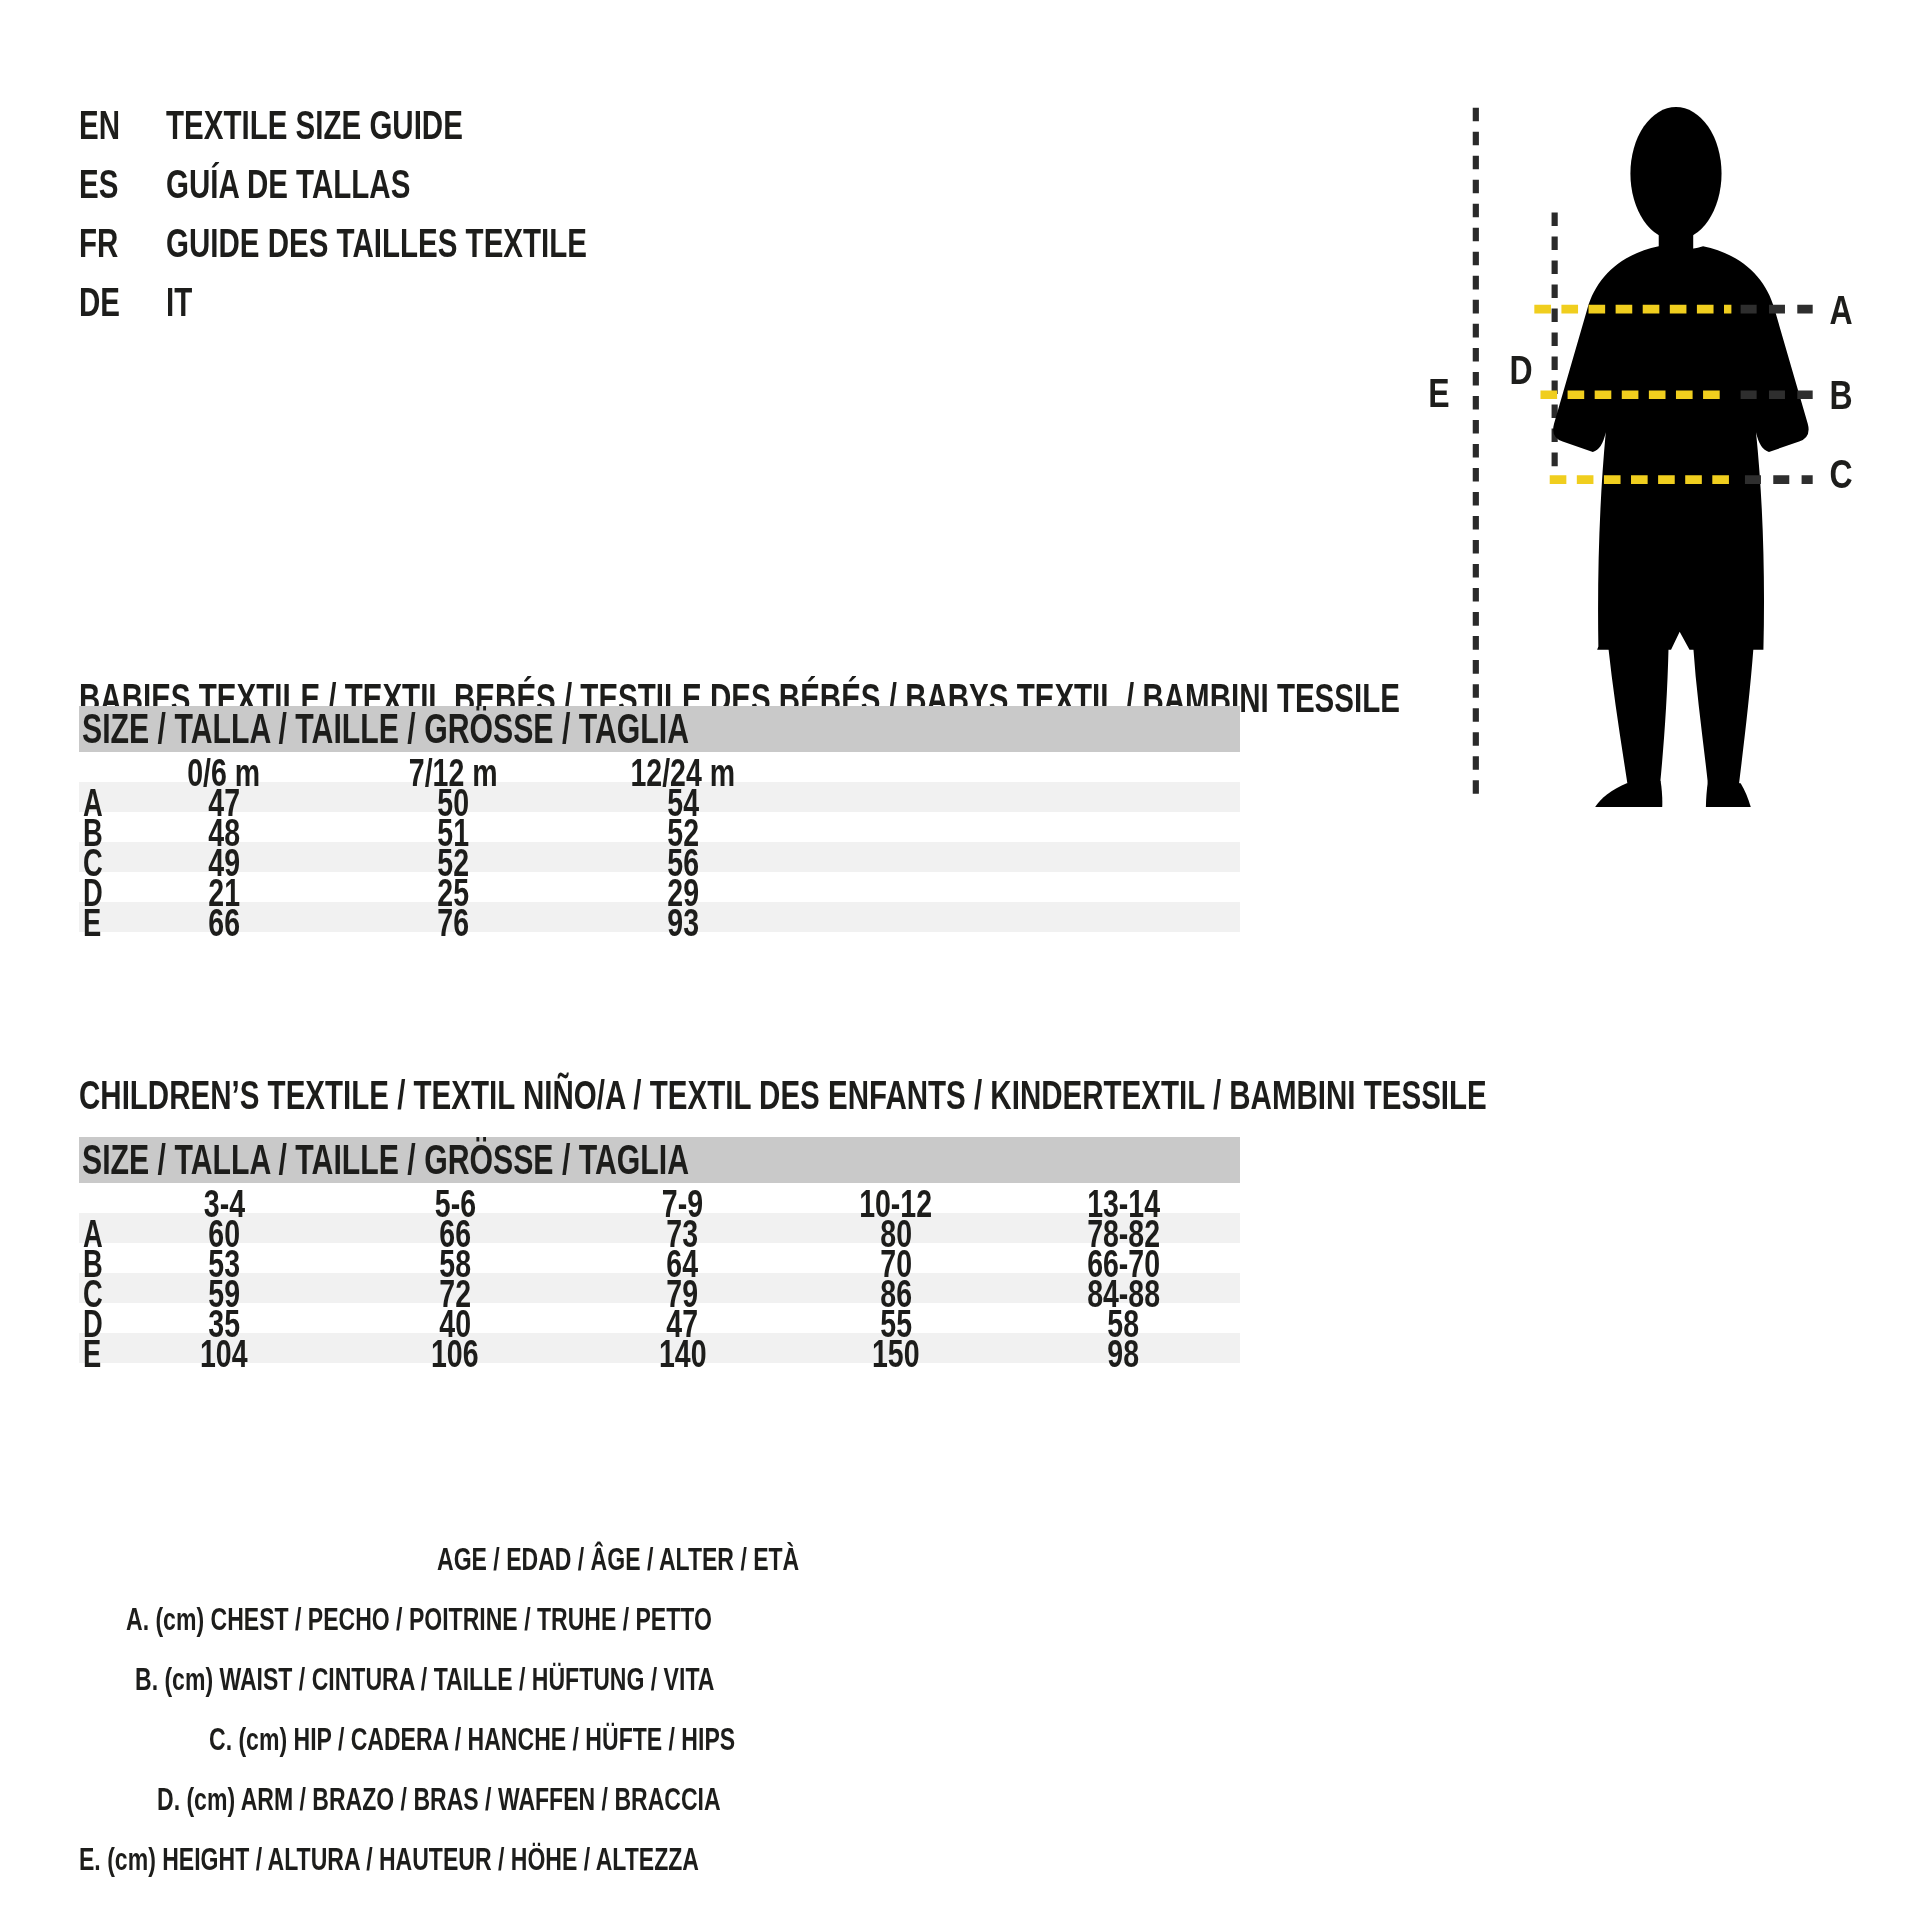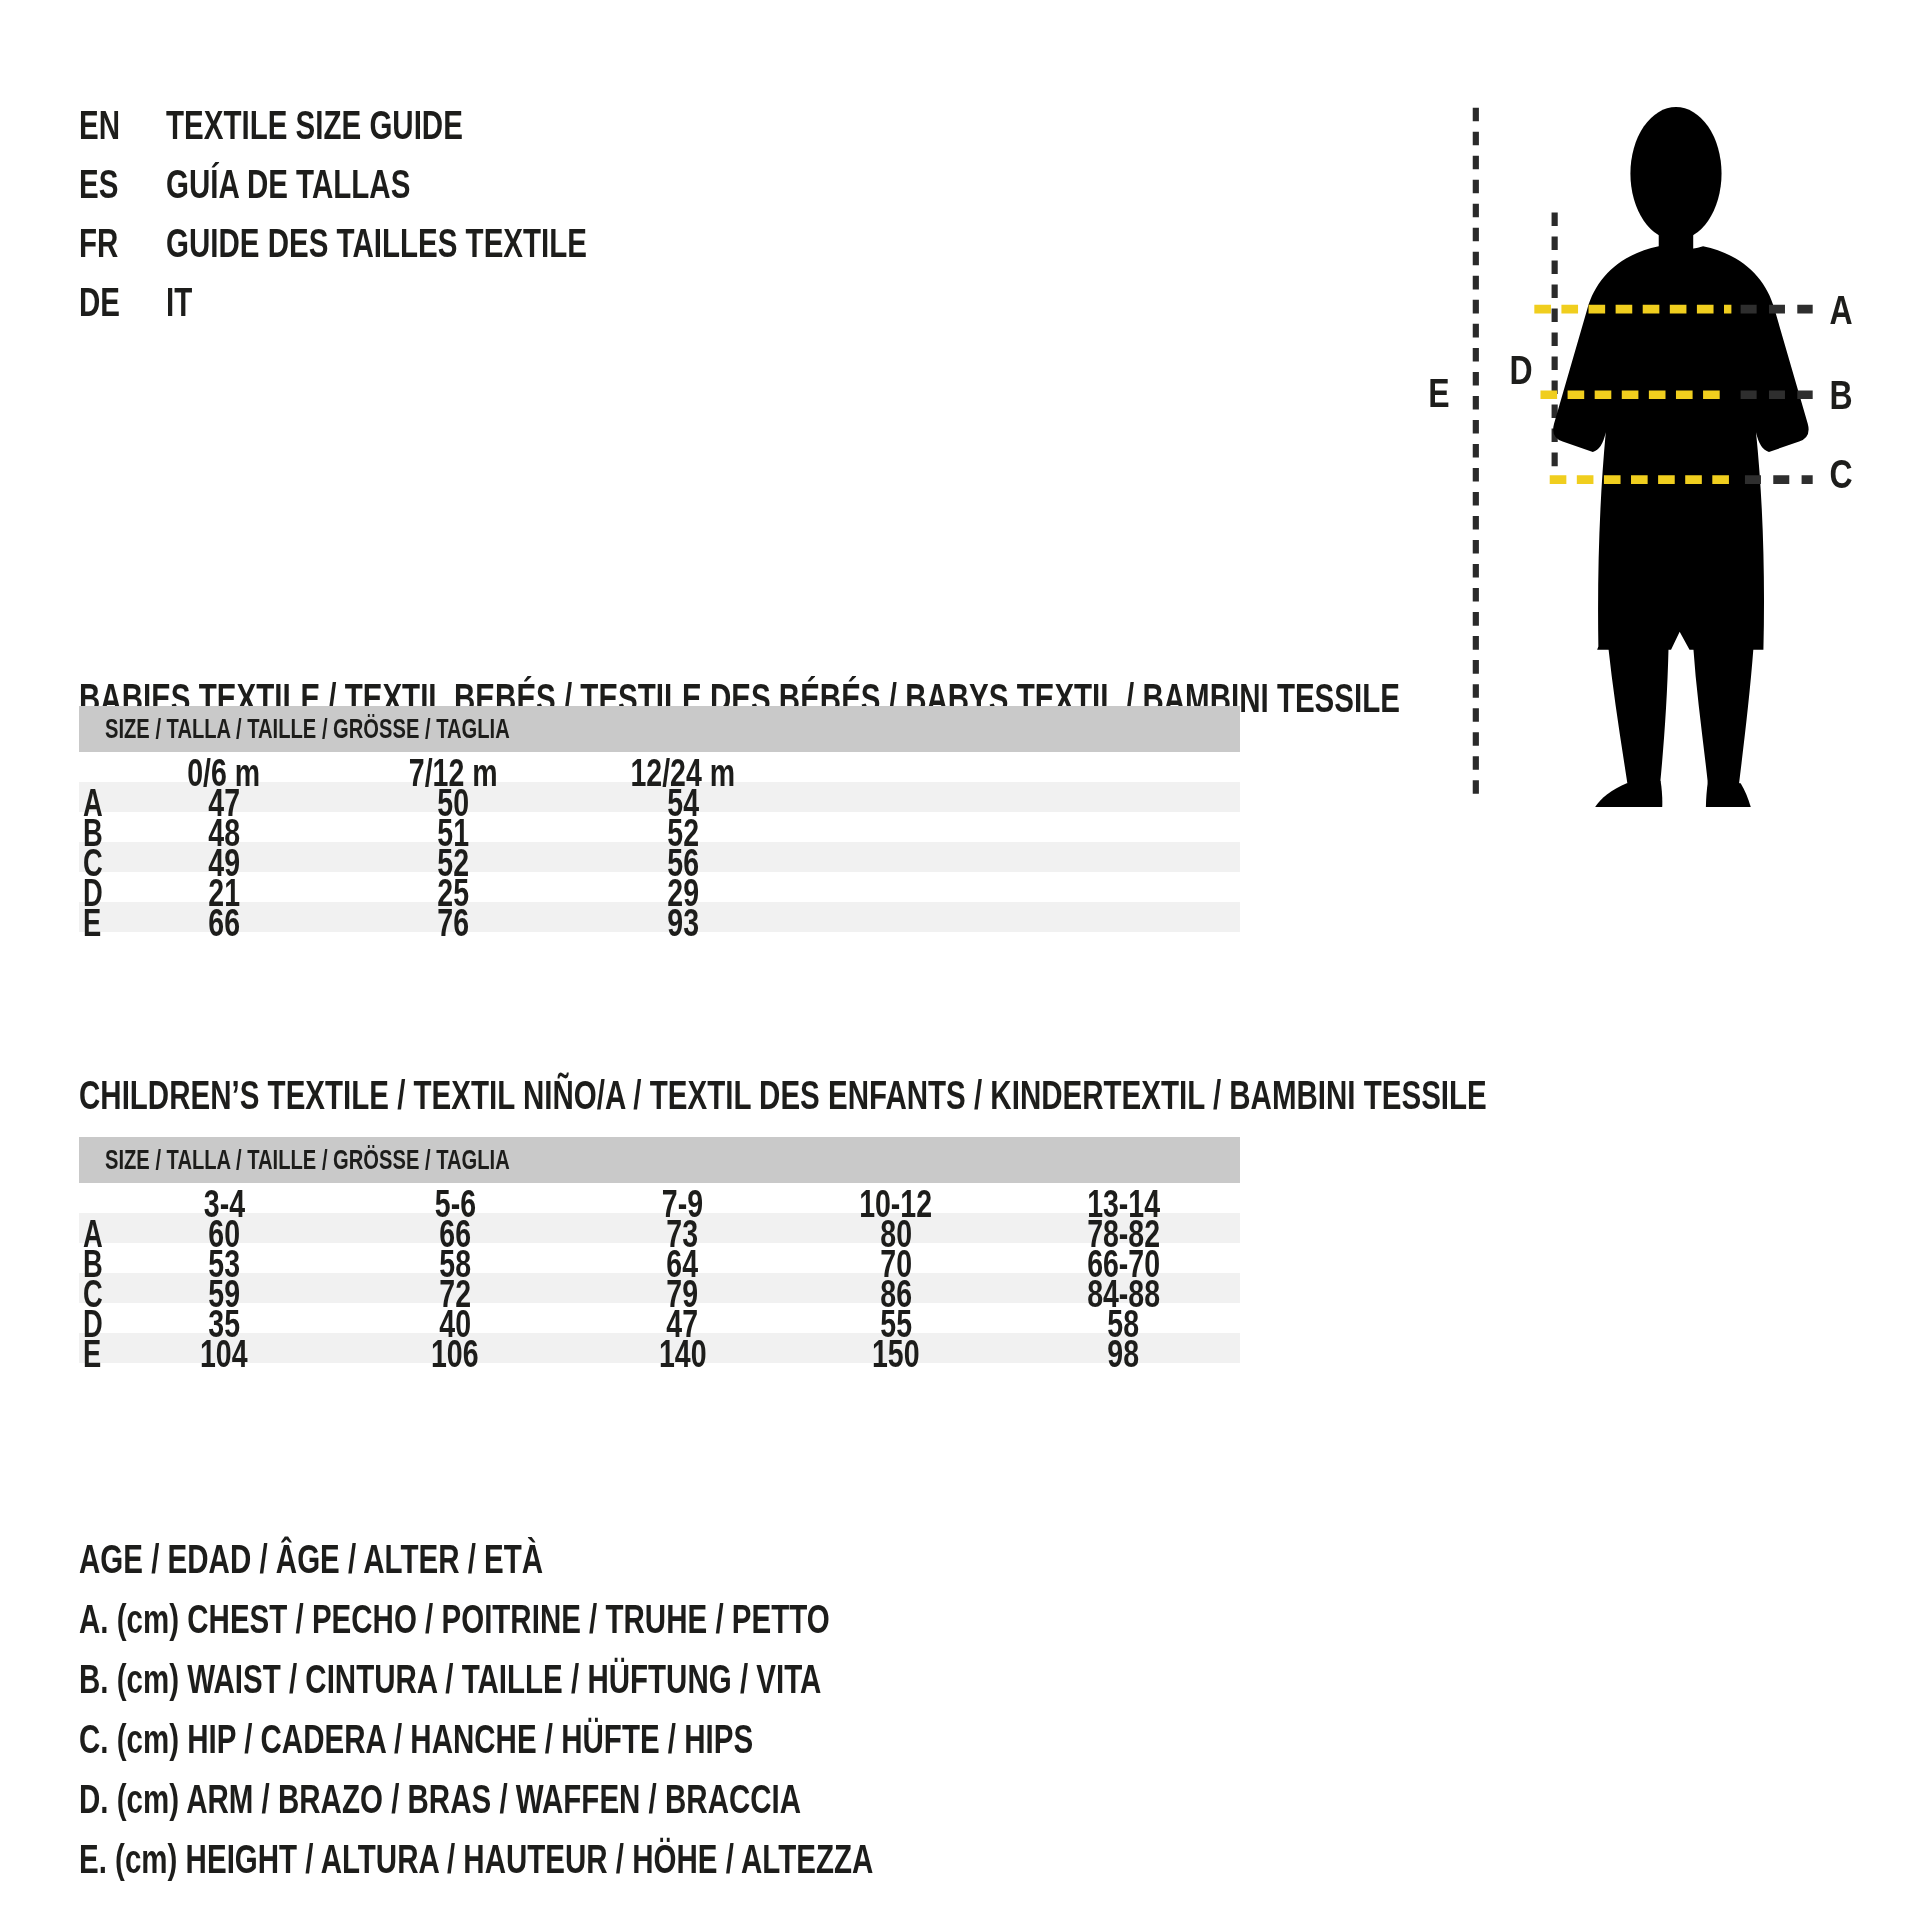--- a/index.html
+++ b/index.html
@@ -10,30 +10,30 @@
   
   .cnd{display:inline-block;transform:scaleX(0.72);transform-origin:0 50%;white-space:nowrap;}
   .cndc{display:inline-block;transform:scaleX(0.75);transform-origin:50% 50%;white-space:nowrap;}
 
   
   .langs{position:absolute;left:79px;top:96px;display:grid;grid-template-columns:87px auto;grid-auto-rows:59px;align-items:center;font-size:41px;font-weight:700;text-decoration:underline;}
   
   .sect-heading{position:absolute;left:79px;height:59px;line-height:59px;font-size:41px;font-weight:700;}
   
   .sizetable{position:absolute;left:79px;width:1161px;}
-  .bar{height:46px;background:#c9c9c9;display:flex;align-items:center;padding-left:26px;box-sizing:border-box;font-size:28px;font-weight:700;}
+  .bar{height:46px;background:#c9c9c9;display:flex;align-items:center;padding-left:3px;box-sizing:border-box;font-size:42px;font-weight:700;}
   .trow{display:grid;height:30px;align-items:center;font-size:38px;font-weight:600;}
   .babies .trow{grid-template-columns:31px 228px 231px 228px 1fr;}
   .children .trow{grid-template-columns:31px 228px 234px 221px 206px 249px 1fr;}
   .trow.stripe{background:#f1f1f1;}
   .cell{text-align:center;overflow:visible;}
   .cell.letter{text-align:left;padding-left:3.7px;font-weight:700;}
   .trow.head{font-weight:600;}
   
-  .legend{position:absolute;left:79px;top:1529px;display:grid;grid-auto-rows:60px;align-items:center;font-size:41px;font-weight:700;}
+  .legend{position:absolute;left:79px;top:1529px;display:grid;grid-auto-rows:60px;align-items:center;font-size:32px;font-weight:700;text-align:right;}
   
   .figure{position:absolute;left:1405px;top:92px;width:521px;height:715px;}
   .figure svg{position:absolute;left:0;top:0;}
   .figlabel{position:absolute;transform:translate(-50%,-50%) scaleX(0.78);font-size:41px;font-weight:700;color:#1d1d1b;}
 </style>
 </head>
 <body>
 
 <div id="canvas">
 

